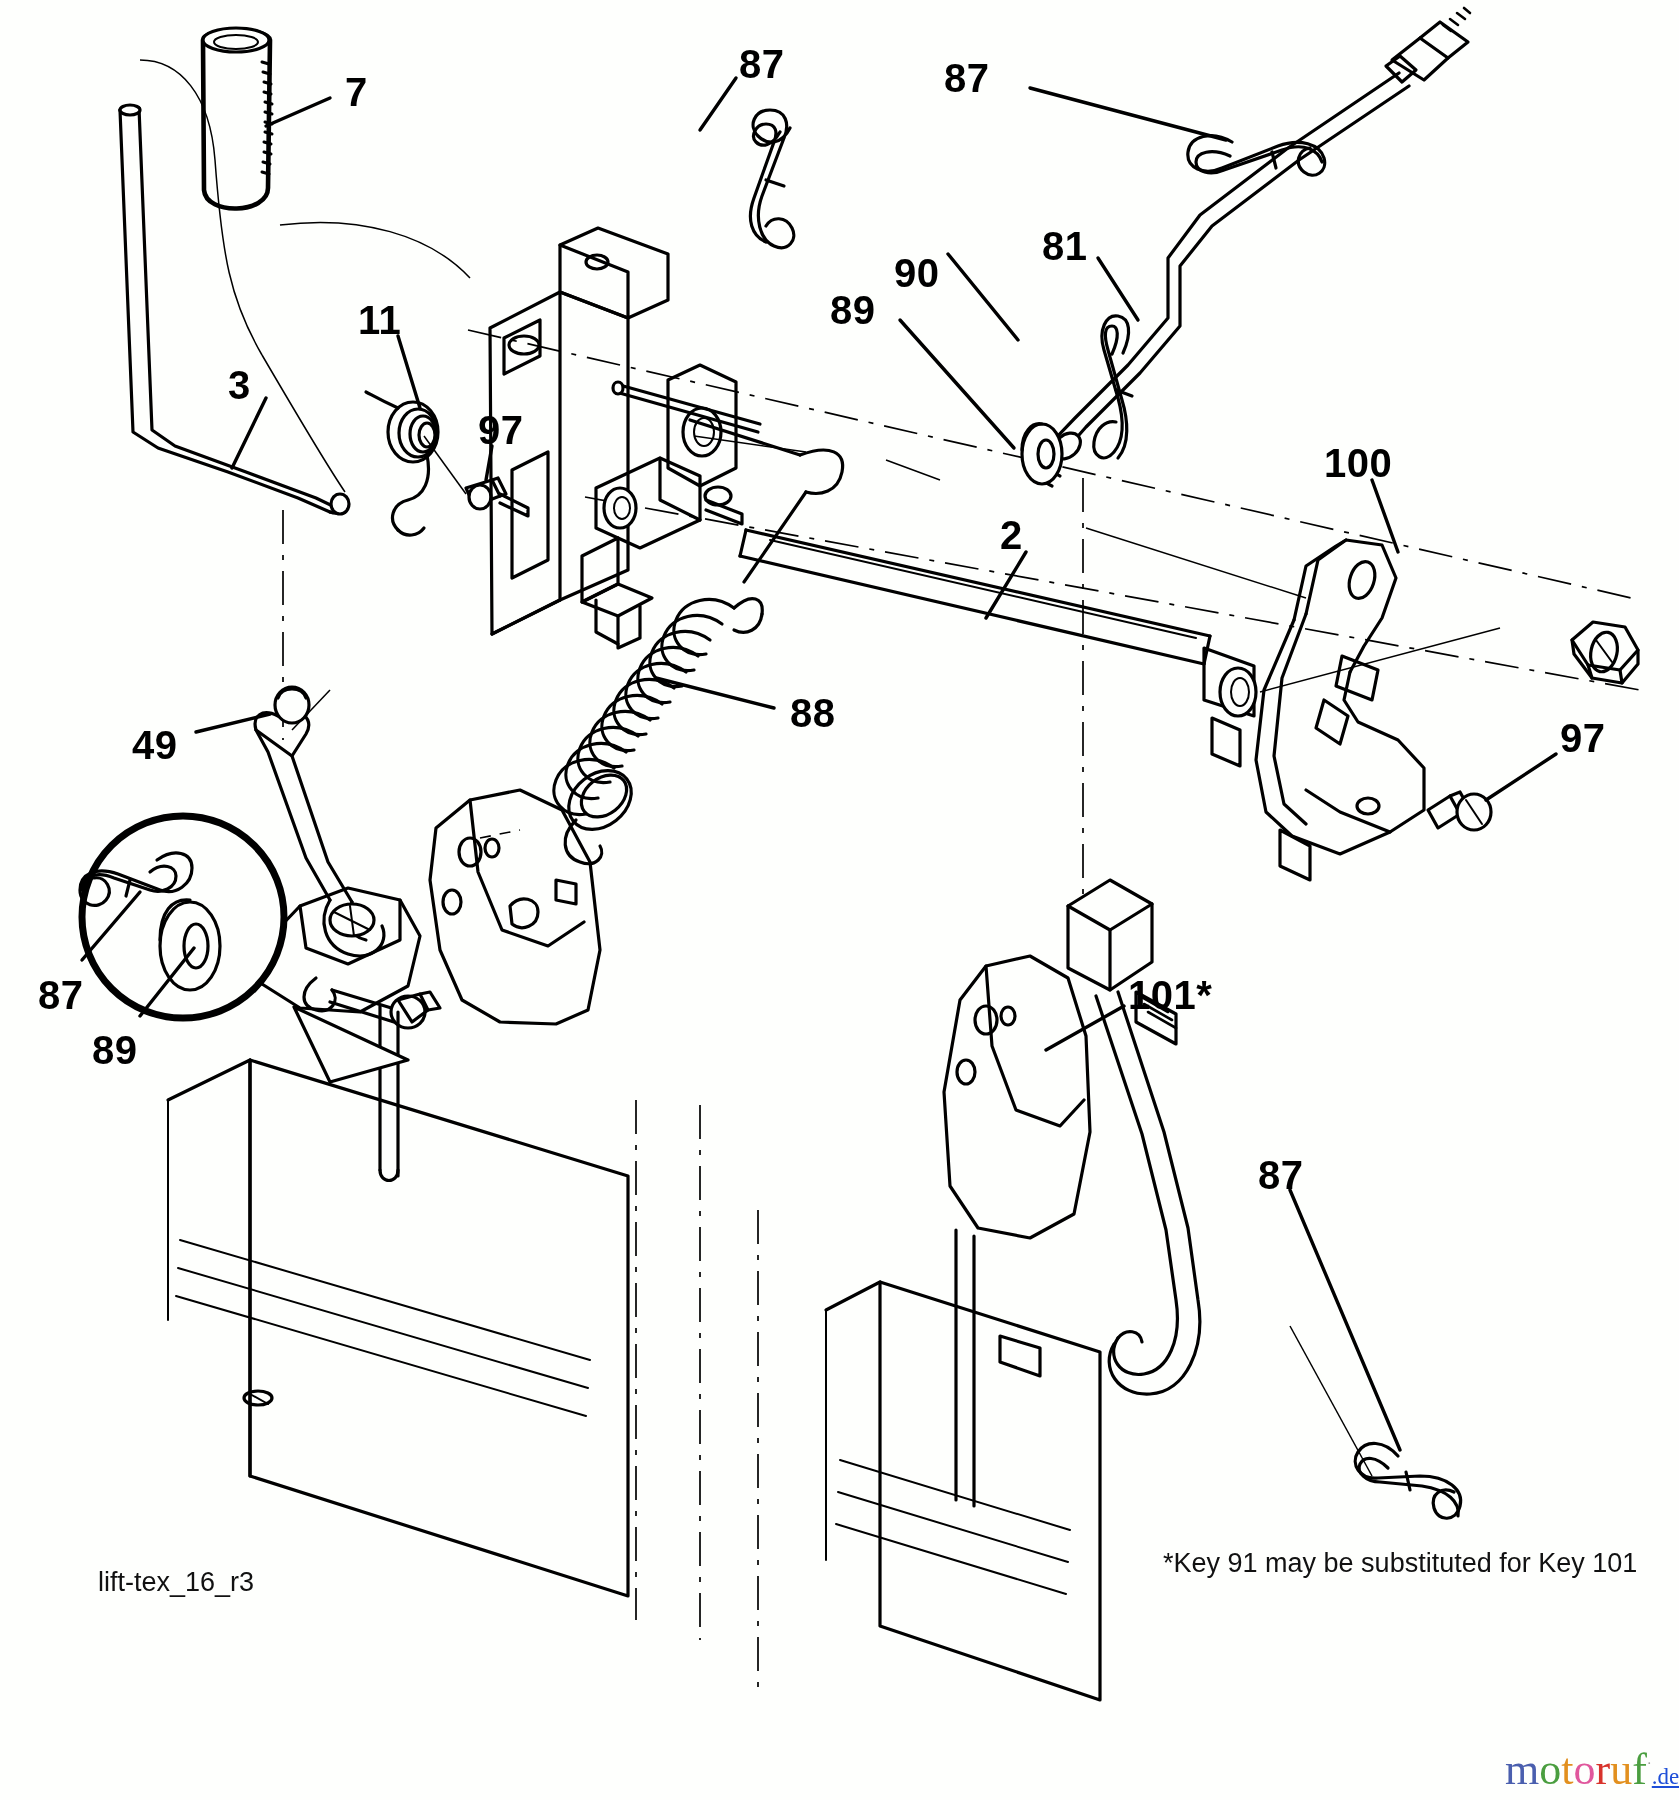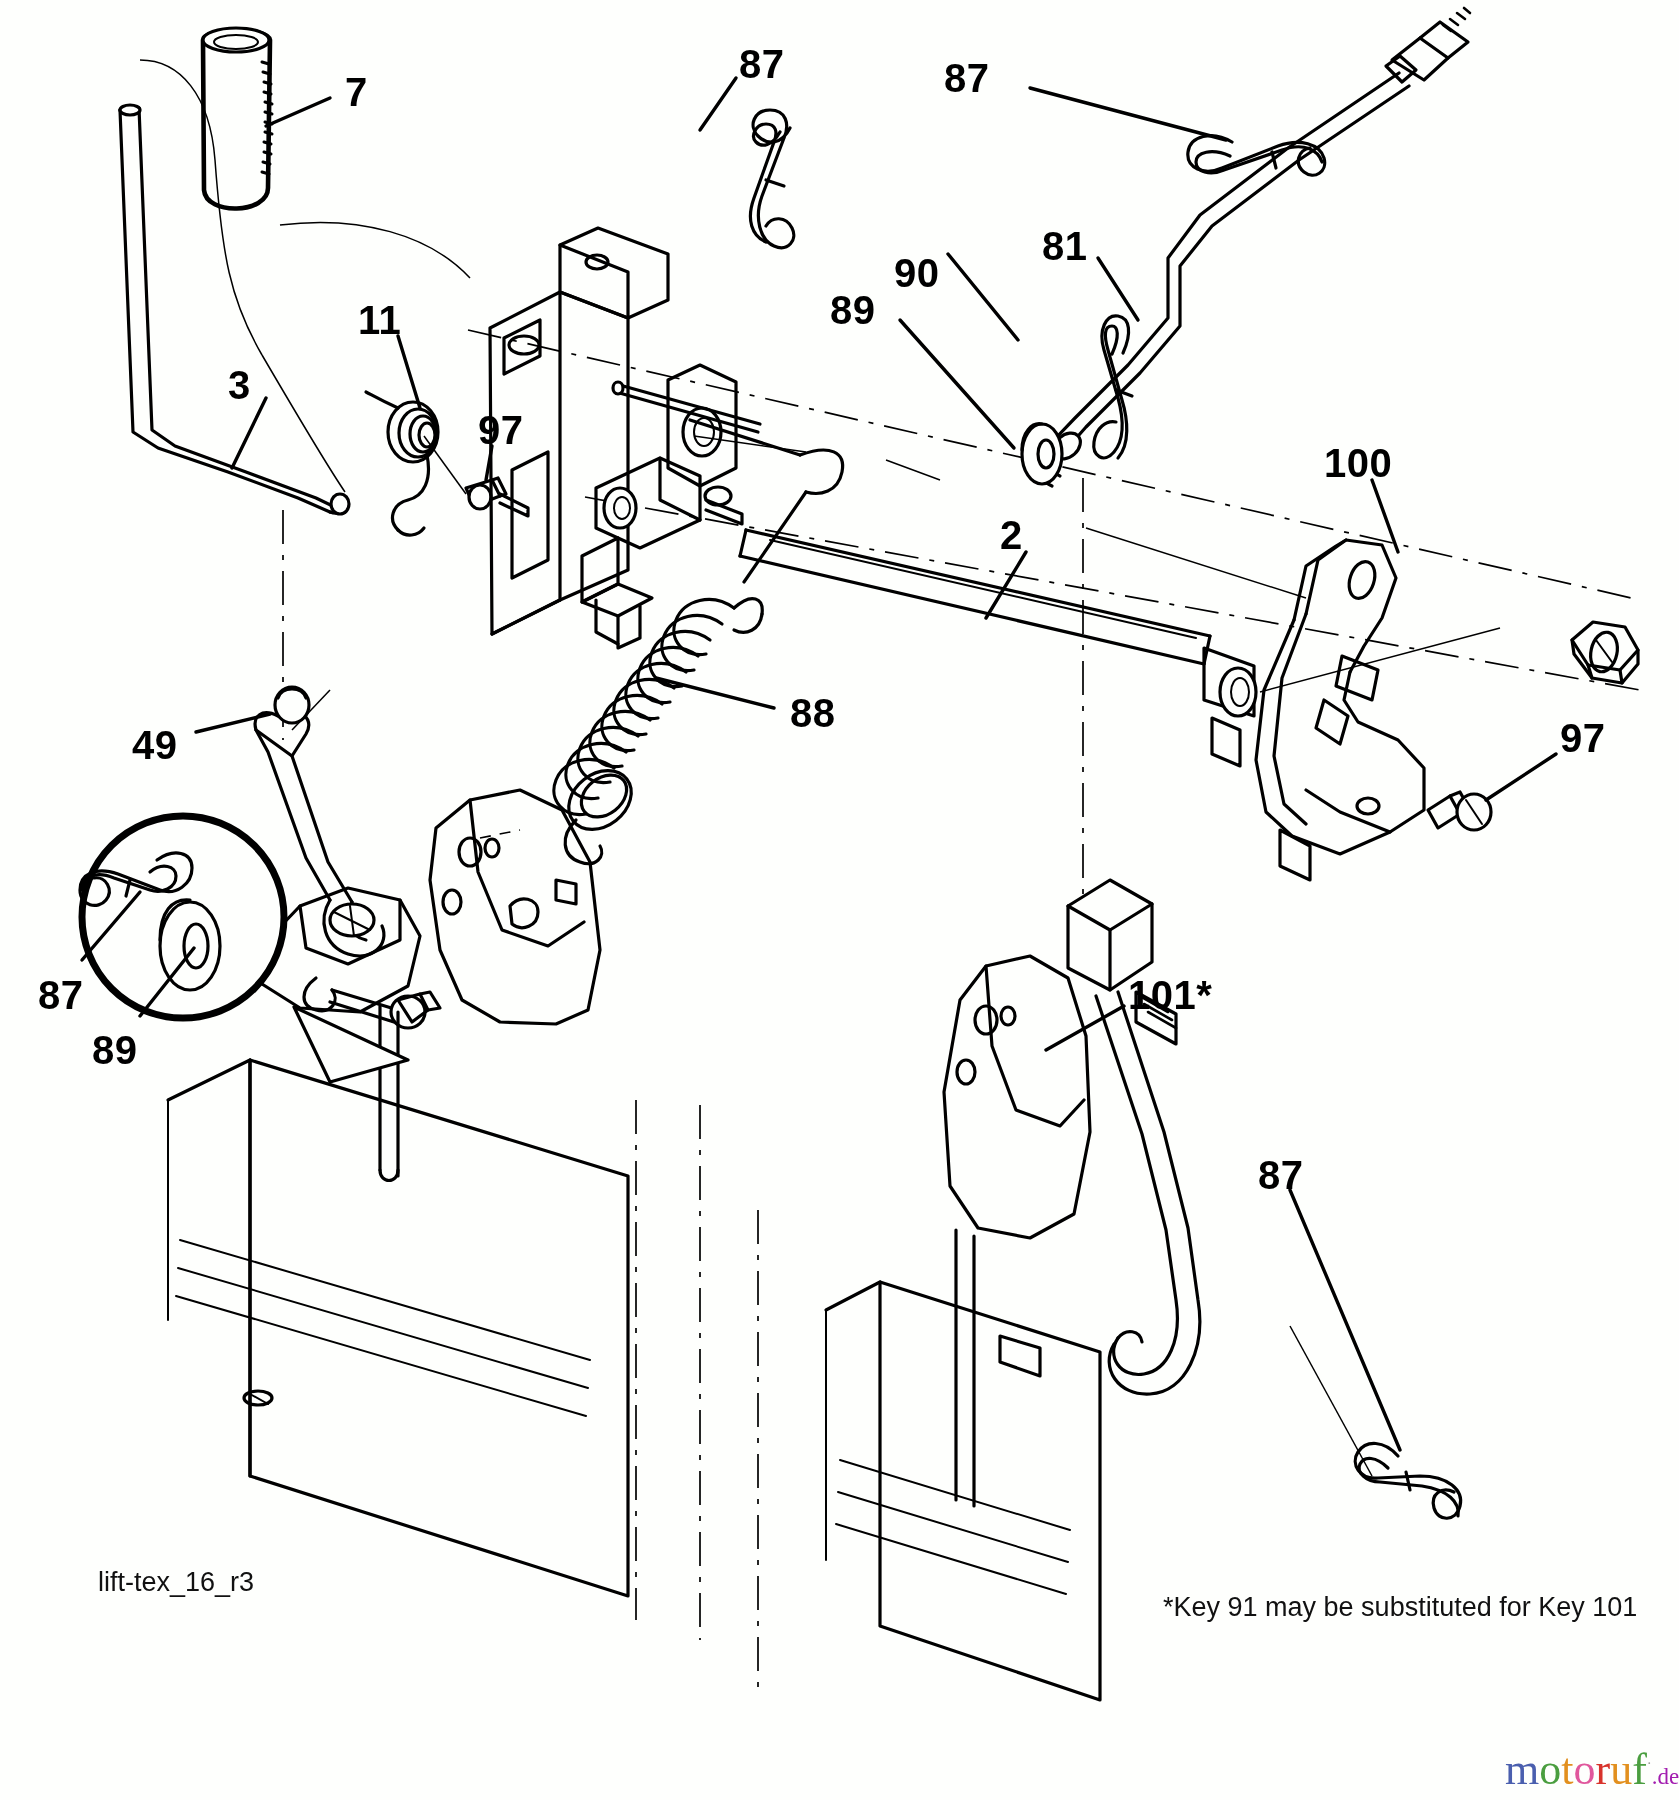--- a/index.html
+++ b/index.html
@@ -6,21 +6,21 @@
   body{width:1679px;height:1800px;position:relative;overflow:hidden;
        font-family:"Liberation Sans","DejaVu Sans",sans-serif;background:#fefffd;}
   #sheet{position:absolute;left:0;top:0;width:1679px;height:1800px;}
   svg#drawing{position:absolute;left:0;top:0;width:1679px;height:1800px;display:block;}
   .callout{position:absolute;font-weight:bold;font-size:40px;color:#000;
            letter-spacing:0.5px;line-height:1;white-space:nowrap;}
   .meta{position:absolute;font-size:27px;color:#111;white-space:nowrap;}
   #watermark{position:absolute;left:1505px;top:1748px;font-family:"Liberation Serif","DejaVu Serif",serif;
              font-size:44px;line-height:1;white-space:nowrap;}
   #watermark span{display:inline-block;}
-  .wm-suffix{font-size:23px;color:#a21caf;vertical-align:baseline;}
+  .wm-suffix{font-size:23px;color:#1d4ed8;vertical-align:baseline;text-decoration:underline;}
   .wm-dot{font-size:15px;color:#9a9a9a;vertical-align:super;}
 </style>
 </head>
 <body>
 
 <div id="sheet">
 
   <svg id="drawing" viewBox="0 0 1679 1800">
     <defs>
       <style>
@@ -397,19 +397,19 @@
   <div class="callout" style="left:1000px;top:515px;">2</div>
   <div class="callout" style="left:790px;top:693px;">88</div>
   <div class="callout" style="left:132px;top:725px;">49</div>
   <div class="callout" style="left:1560px;top:718px;">97</div>
   <div class="callout" style="left:38px;top:975px;">87</div>
   <div class="callout" style="left:92px;top:1030px;">89</div>
   <div class="callout" style="left:1128px;top:975px;text-align:right;">101*</div>
   <div class="callout" style="left:1258px;top:1155px;">87</div>
 
   <div class="meta" style="left:98px;top:1567px;">lift-tex_16_r3</div>
-  <div class="meta" style="left:1163px;top:1592px;">*Key 91 may be substituted for Key 101</div>
+  <div class="meta" style="left:1163px;top:1548px;">*Key 91 may be substituted for Key 101</div>
 
   <div id="watermark">
     <span style="color:#4a5fae">m</span><span style="color:#4a9e3f">o</span><span style="color:#e2901e">t</span><span style="color:#e0579c">o</span><span style="color:#d8332b">r</span><span style="color:#e2901e">u</span><span style="color:#4a9e3f">f</span><span class="wm-dot">·</span><span class="wm-suffix">.de</span>
   </div>
 
 </div>
 
 </body></html>

